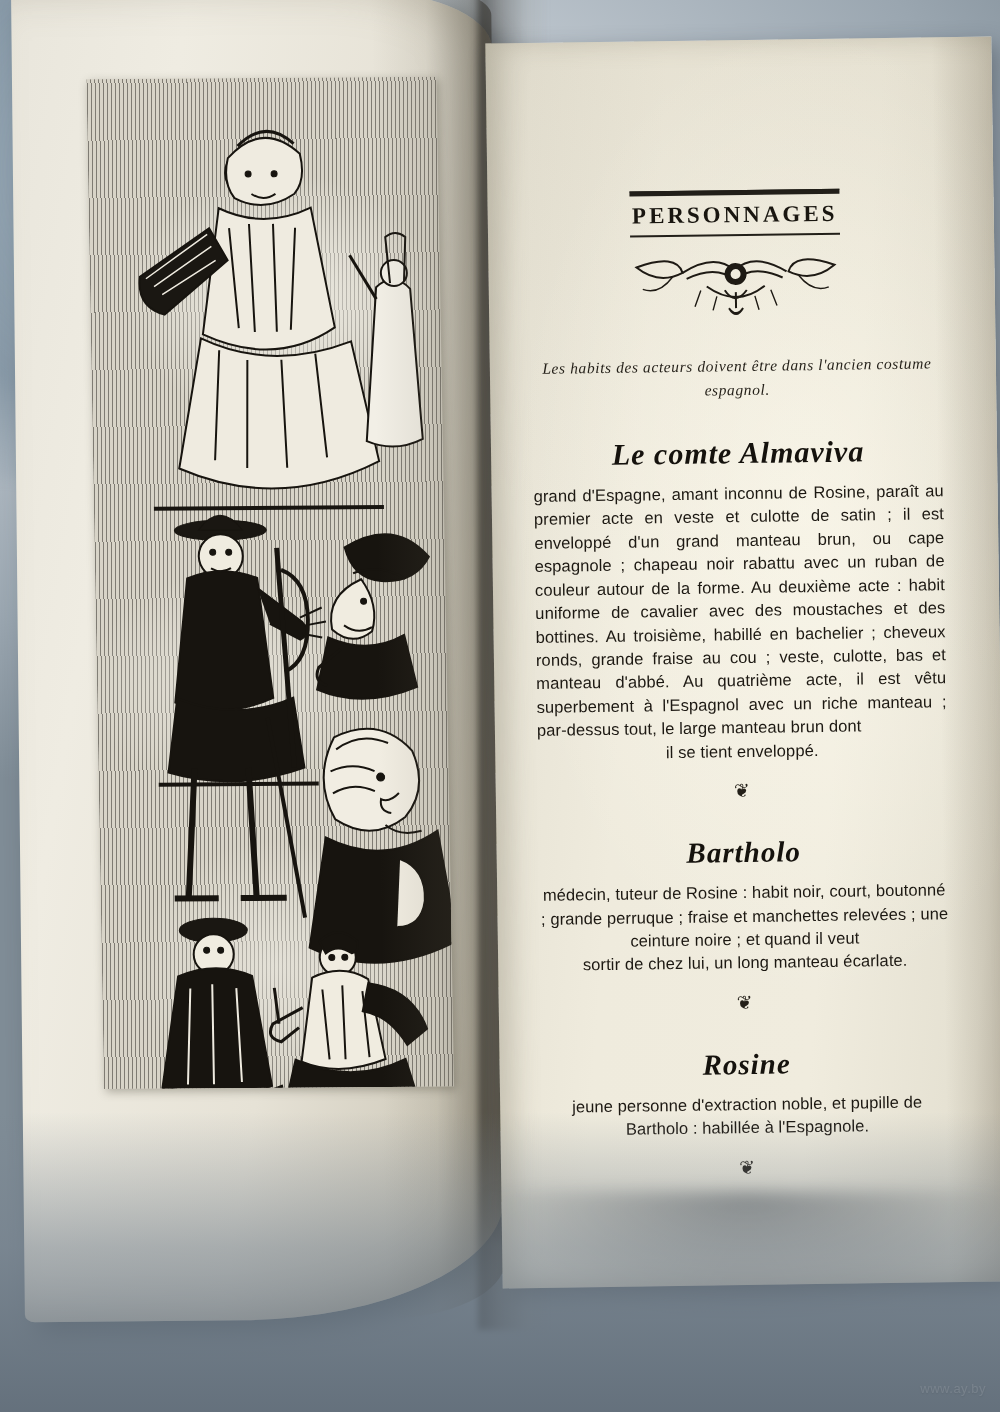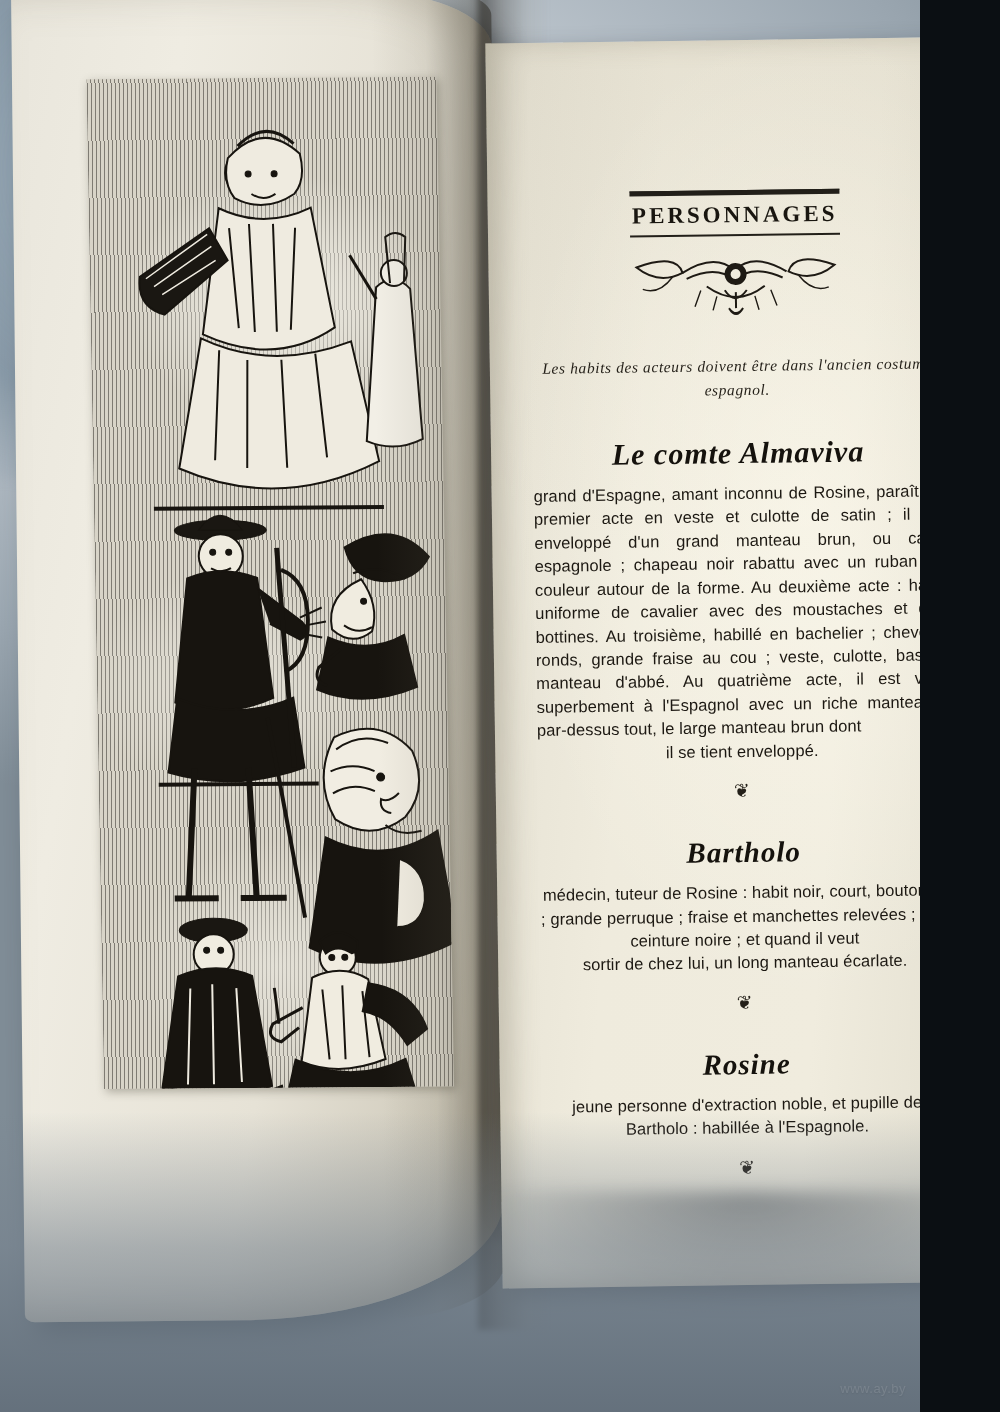--- a/index.html
+++ b/index.html
@@ -10,21 +10,21 @@
   body {
     width: 1000px;
     height: 1412px;
     overflow: hidden;
     font-family: "Liberation Serif", serif;
   }
 
   
   #photo {
     position: relative;
-    width: 920px;
+    width: 1000px;
     height: 1412px;
     background:
       radial-gradient(ellipse 900px 600px at 30% 15%, #cfd6dc 0%, #b9c2ca 40%, #9aa6b0 75%, #7f8c96 100%),
       linear-gradient(160deg, #c3ccd4 0%, #a9b4bd 60%, #8e9aa4 100%);
     overflow: hidden;
   }
   
   #photo::before {
     content: "";
     position: absolute;

